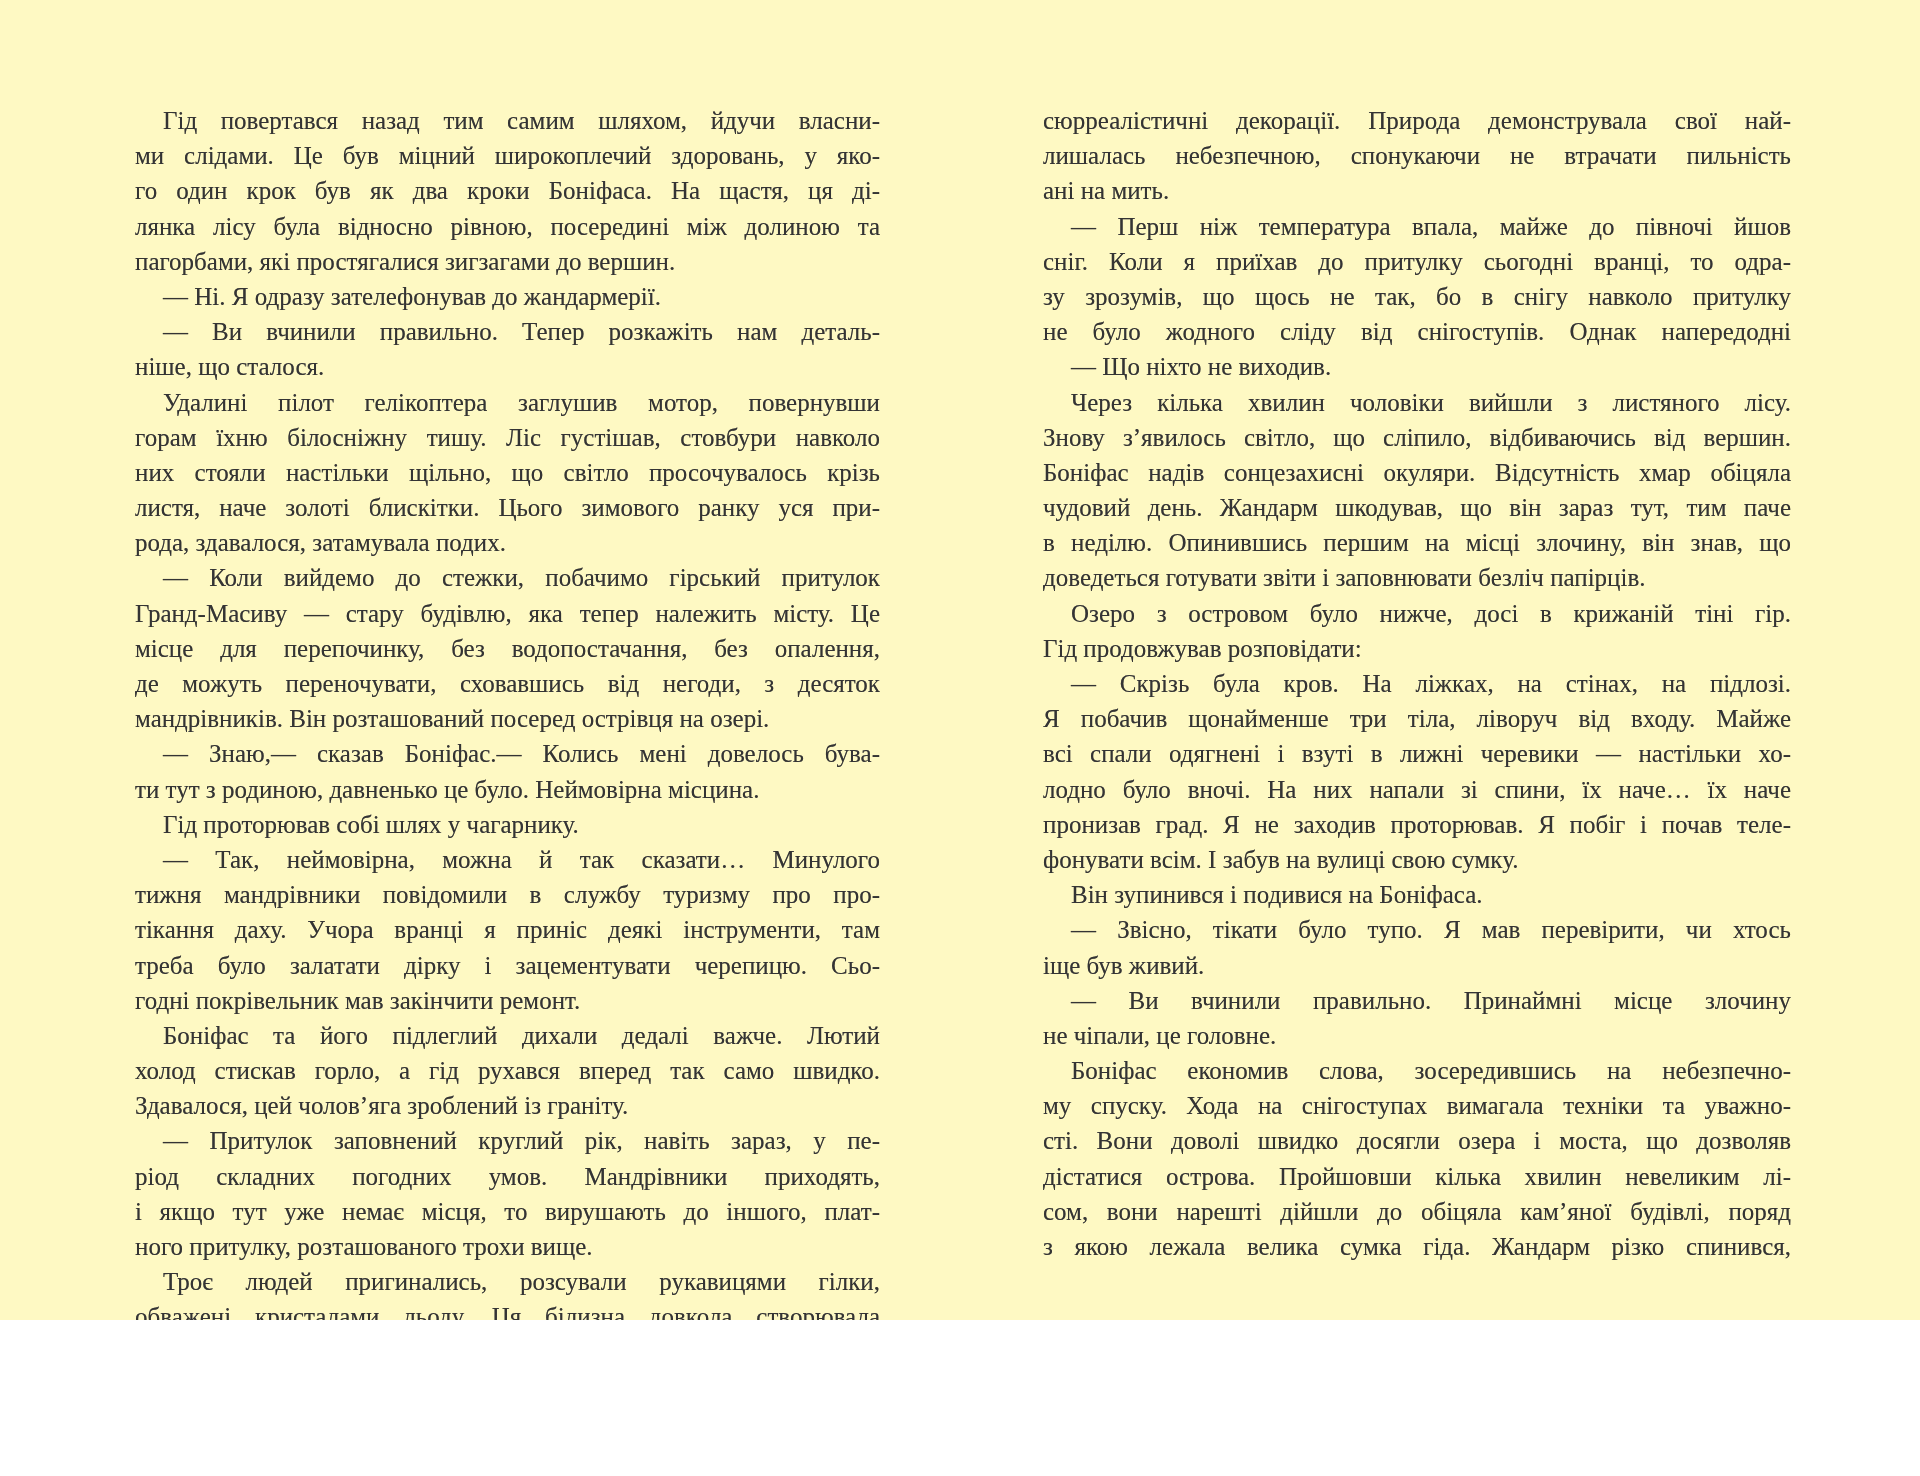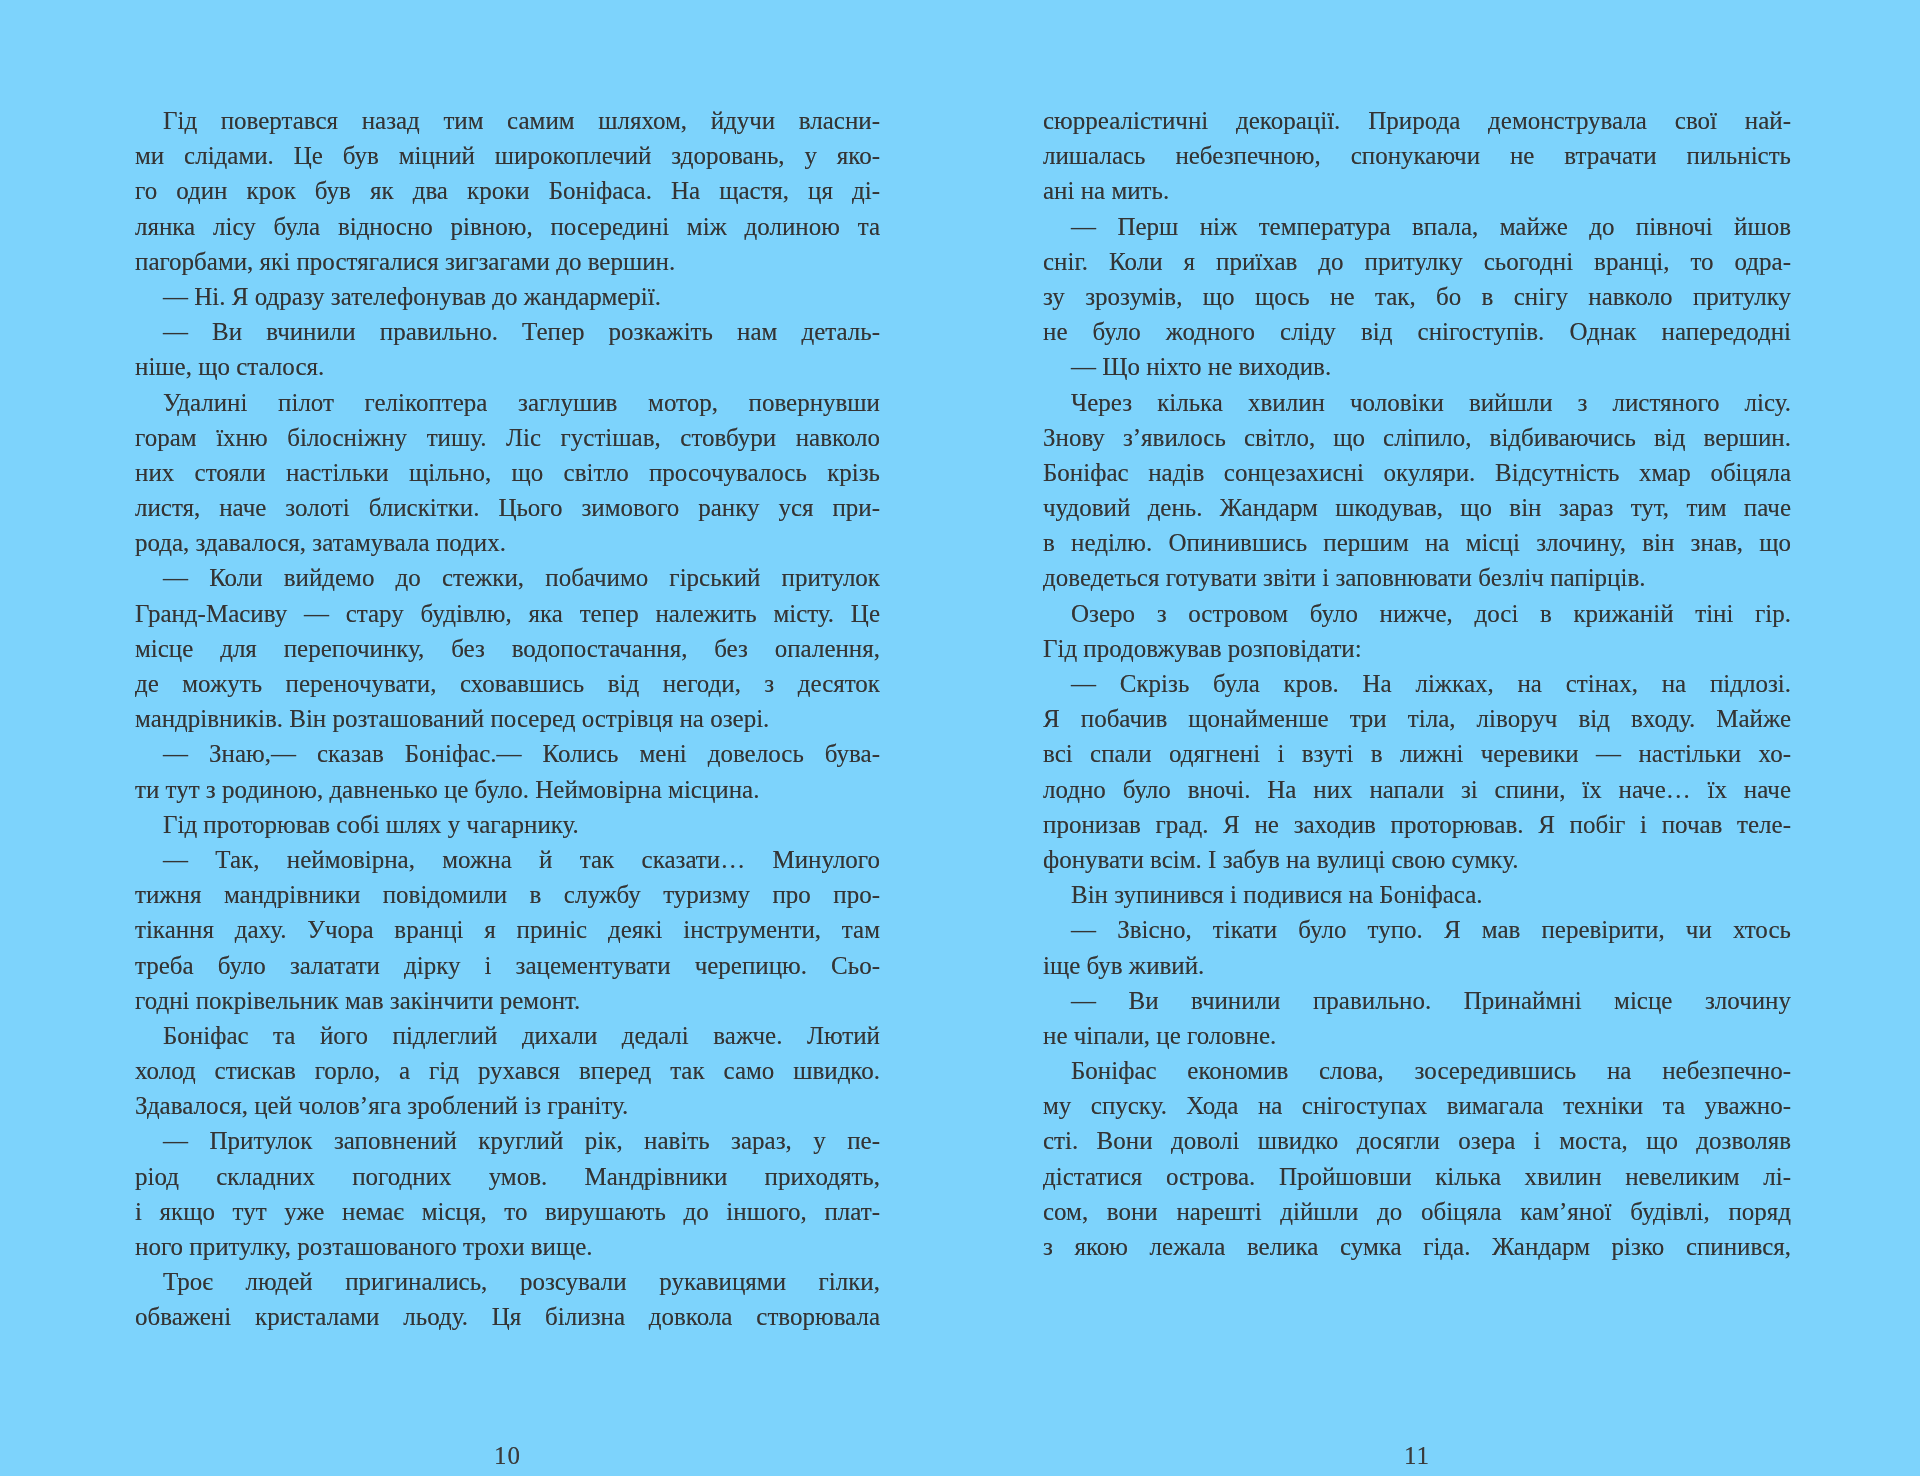--- a/index.html
+++ b/index.html
@@ -3,22 +3,22 @@
 <meta charset="utf-8">
 <style>
   html, body {
     margin: 0;
     padding: 0;
     background: #ffffff;
   }
   .spread {
     position: relative;
     width: 1920px;
-    height: 1476px;
-    background: #7dd3fc;
+    height: 1320px;
+    background: #fef9c3;
     overflow: hidden;
     font-family: "Liberation Serif", serif;
   }
   .page {
     position: absolute;
     top: 0;
     height: 100%;
   }
   .page-left  { left: 135px;  width: 745px; }
   .page-right { left: 1043px; width: 748px; }

